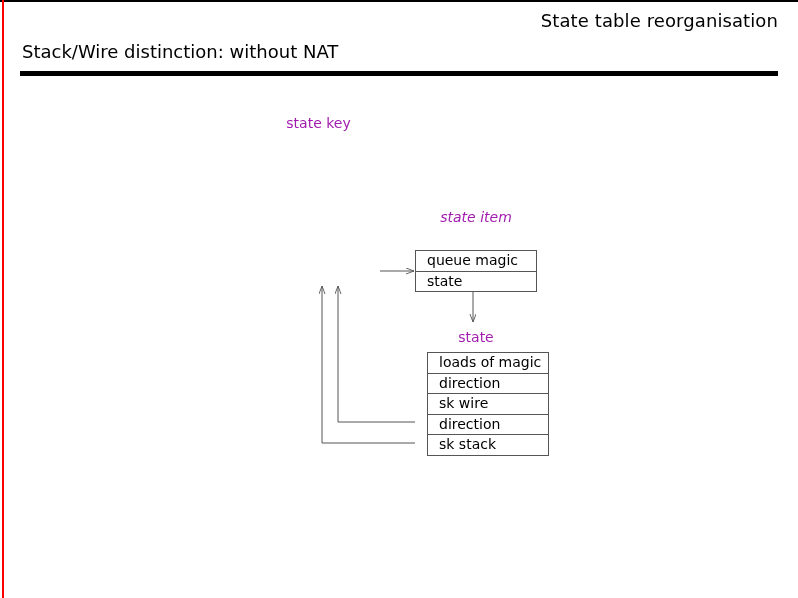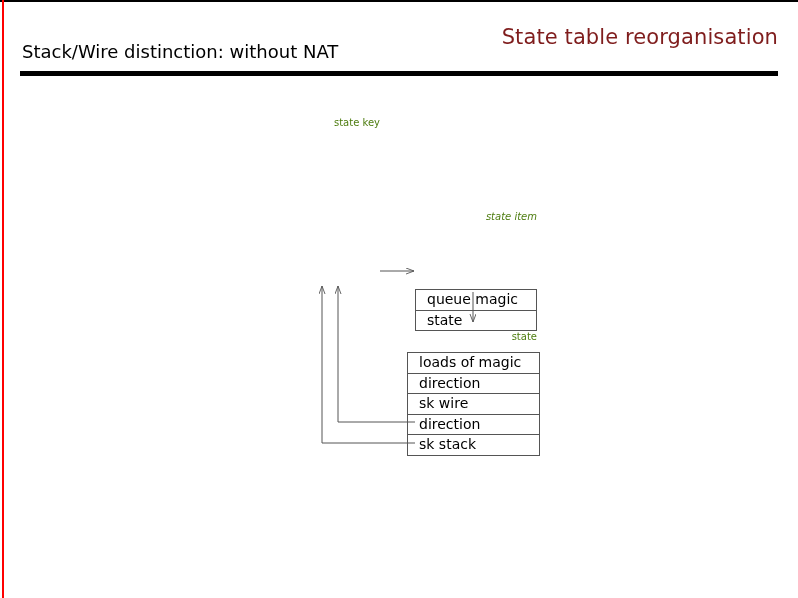--- a/index.html
+++ b/index.html
@@ -28,24 +28,24 @@
   .left-rule {
     position: absolute;
     left: 2px; top: 0;
     width: 2px; height: 598px;
     background: #ff0000;
   }
   
   .kicker {
     position: absolute;
     right: 20px;
-    top: 24px;
-    font-size: 21px;
+    top: 8px;
+    font-size: 18px;
     line-height: 26px;
-    color: #7f1d1d;
+    color: #000000;
     letter-spacing: 0.1px;
     white-space: nowrap;
   }
   .slide-title {
     position: absolute;
     left: 22px;
     top: 36px;
     font-size: 18px;
     line-height: 32px;
     color: #000000;
@@ -60,24 +60,24 @@
     background: #000000;
   }
   
   .diagram {
     position: absolute;
     left: 0; top: 0;
     width: 798px; height: 598px;
   }
   .caption {
     position: absolute;
-    font-size: 10px;
+    font-size: 14px;
     line-height: 18px;
-    color: #4d7c0f;
-    text-align: right;
+    color: #a21caf;
+    text-align: center;
     white-space: nowrap;
   }
   .box {
     position: absolute;
     border: 1px solid #555555;
     box-sizing: border-box;
     background: transparent;
   }
   .box .row {
     box-sizing: border-box;
@@ -126,27 +126,27 @@
       <path d="M473,292 L473,322" fill="none" stroke="#555555" stroke-width="1" marker-end="url(#ah)"></path>
 
       <path d="M415,422 L338,422 L338,286" fill="none" stroke="#555555" stroke-width="1" marker-end="url(#ah)"></path>
 
       <path d="M415,443 L322,443 L322,286" fill="none" stroke="#555555" stroke-width="1" marker-end="url(#ah)"></path>
     </svg>
 
     <div class="caption" style="left:257px; top:114px; width:123px;">state key</div>
 
     <div class="caption" style="left:415px; top:208px; width:122px;font-style:italic;">state item</div>
-    <div class="box" style="left:415px; top:250px; width:122px; height:42px;margin-top:39px;">
+    <div class="box" style="left:415px; top:250px; width:122px; height:42px;">
       <span class="row">queue magic</span>
       <span class="row">state</span>
     </div>
 
     <div class="caption" style="left:415px; top:328px; width:122px;">state</div>
-    <div class="box" style="left:407px; top:352px; width:133px; height:104px;">
+    <div class="box" style="left:427px; top:352px; width:122px; height:104px;">
       <span class="row">loads of magic</span>
       <span class="row">direction</span>
       <span class="row">sk wire</span>
       <span class="row">direction</span>
       <span class="row">sk stack</span>
     </div>
 
   </div>
 </div>
 

